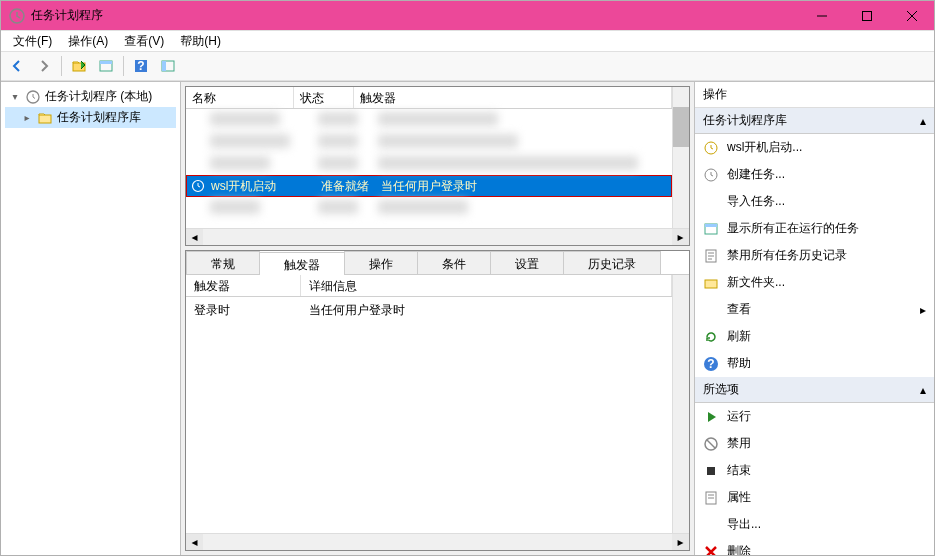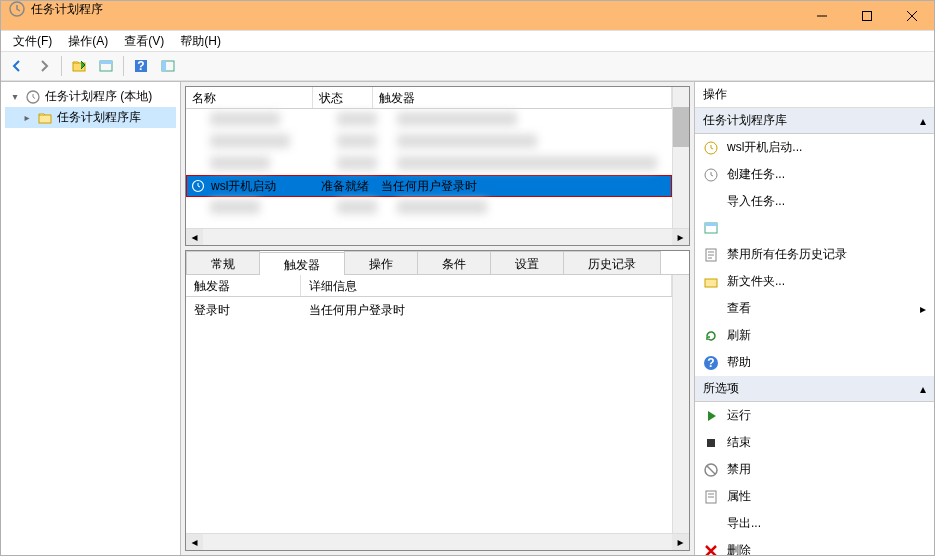--- a/index.html
+++ b/index.html
@@ -1,18 +1,18 @@
 <!DOCTYPE html>
 <html><head>
   <meta charset="utf-8">
   <style>
     * { box-sizing: border-box; margin: 0; padding: 0; font-family: "Microsoft YaHei", "Segoe UI", sans-serif; font-size: 12px; }
     body { width: 935px; height: 556px; background: #fff; display: flex; flex-direction: column; border: 1px solid #b0b0b0; overflow: hidden; }
     
-    .titlebar { height: 30px; display: flex; align-items: flex-start; padding-left: 8px; background: #fdba74; border-bottom: 1px solid #e0e0e0; }
+    .titlebar { height: 30px; display: flex; align-items: center; padding-left: 8px; background: #ec4899; border-bottom: 1px solid #e0e0e0; }
     .titlebar-icon { width: 16px; height: 16px; margin-right: 6px; }
     .titlebar-title { flex: 1; }
     .titlebar-buttons { display: flex; }
     .titlebar-btn { width: 45px; height: 29px; display: flex; align-items: center; justify-content: center; }
     
     .menubar { height: 20px; display: flex; align-items: center; padding: 0 4px; }
     .menubar-item { padding: 2px 8px; }
     
     .toolbar { height: 30px; display: flex; align-items: center; padding: 2px 4px; border-top: 1px solid #e0e0e0; border-bottom: 1px solid #e0e0e0; background: #f8f8f8; gap: 3px; }
     .toolbar-btn { width: 24px; height: 24px; display: flex; align-items: center; justify-content: center; border: 1px solid transparent; }
@@ -26,27 +26,27 @@
     .tree-item-icon { width: 16px; height: 16px; flex-shrink: 0; }
     .tree-toggle { width: 12px; text-align: center; color: #666; font-size: 10px; }
     
     .middle-panel { flex: 1; display: flex; flex-direction: column; background: #f0f0f0; padding: 4px; gap: 4px; overflow: hidden; }
     
     .task-list-wrap { height: 160px; border: 1px solid #888; background: #fff; display: flex; flex-direction: column; position: relative; }
     .task-list { flex: 1; overflow: hidden; display: flex; }
     .task-list-content { flex: 1; }
     .task-list-header { display: flex; height: 22px; border-bottom: 1px solid #d0d0d0; background: #fff; }
     .task-list-header-cell { padding: 3px 6px; border-right: 1px solid #e0e0e0; }
-    .col-name { width: 127px; }
+    .col-name { width: 108px; }
     .col-status { width: 60px; }
     .col-trigger { flex: 1; }
     .task-row { display: flex; height: 22px; align-items: center; }
     .task-row .cell { padding: 2px 6px; white-space: nowrap; }
     .task-row.blurred .cell-content { filter: blur(4px); background: #ddd; color: transparent; border-radius: 2px; display: inline-block; min-width: 40px; height: 14px; }
-    .task-row.selected { background: #0078d7; color: #000000; border: 1px solid #c00; }
+    .task-row.selected { background: #0078d7; color: #fef9c3; border: 1px solid #c00; }
     .task-icon { width: 14px; height: 14px; margin-left: 4px; flex-shrink: 0; }
     .hscroll { height: 17px; border-top: 1px solid #ddd; background: #f0f0f0; display: flex; }
     .hscroll-arrow { width: 17px; height: 16px; display: flex; align-items: center; justify-content: center; background: #e8e8e8; }
     .hscroll-track { flex: 1; }
     .vscroll { width: 17px; border-left: 1px solid #ddd; background: #f0f0f0; display: flex; flex-direction: column; }
     .vscroll-thumb { background: #c0c0c0; width: 100%; height: 40px; margin-top: 20px; }
     
     .detail-wrap { flex: 1; border: 1px solid #888; background: #fff; display: flex; flex-direction: column; }
     .tabs { display: flex; height: 24px; border-bottom: 1px solid #ccc; }
     .tab { padding: 4px 24px; border: 1px solid #ccc; border-bottom: none; margin-right: -1px; background: #f0f0f0; }
@@ -287,20 +287,21 @@
       <span class="action-icon"></span>
       <span>导入任务...</span>
     </div>
     <div class="action-item">
       <span class="action-icon">
           <svg width="16" height="16">
             <rect x="2" y="3" width="12" height="10" fill="none" stroke="#4a8"></rect>
             <rect x="2" y="3" width="12" height="3" fill="#9cf"></rect>
           </svg>
         </span>
+      <span>显示所有正在运行的任务</span>
     </div>
     <div class="action-item">
       <span class="action-icon">
           <svg width="16" height="16">
             <rect x="3" y="2" width="10" height="12" fill="none" stroke="#888"></rect>
             <path d="M5 5h6M5 8h6M5 11h4" stroke="#888"></path>
           </svg>
         </span>
       <span>禁用所有任务历史记录</span>
     </div>
@@ -344,37 +345,37 @@
       <span class="action-icon">
           <svg width="16" height="16">
             <path d="M5 3l8 5-8 5z" fill="#2a8a2a"></path>
           </svg>
         </span>
       <span>运行</span>
     </div>
     <div class="action-item">
       <span class="action-icon">
           <svg width="16" height="16">
-            <rect x="4" y="4" width="8" height="8" fill="#333"></rect>
-          </svg>
-        </span>
-      <span>结束</span>
-    </div>
-    <div class="action-item">
-      <span class="action-icon">
-          <svg width="16" height="16">
             <circle cx="8" cy="8" r="6" fill="none" stroke="#888" stroke-width="1.5"></circle>
             <path d="M4 4l8 8" stroke="#888" stroke-width="1.5"></path>
           </svg>
         </span>
       <span>禁用</span>
     </div>
     <div class="action-item">
       <span class="action-icon">
           <svg width="16" height="16">
+            <rect x="4" y="4" width="8" height="8" fill="#333"></rect>
+          </svg>
+        </span>
+      <span>结束</span>
+    </div>
+    <div class="action-item">
+      <span class="action-icon">
+          <svg width="16" height="16">
             <rect x="3" y="2" width="10" height="12" fill="none" stroke="#888"></rect>
             <path d="M5 5h6M5 8h6" stroke="#888"></path>
           </svg>
         </span>
       <span>属性</span>
     </div>
     <div class="action-item">
       <span class="action-icon"></span>
       <span>导出...</span>
     </div>

